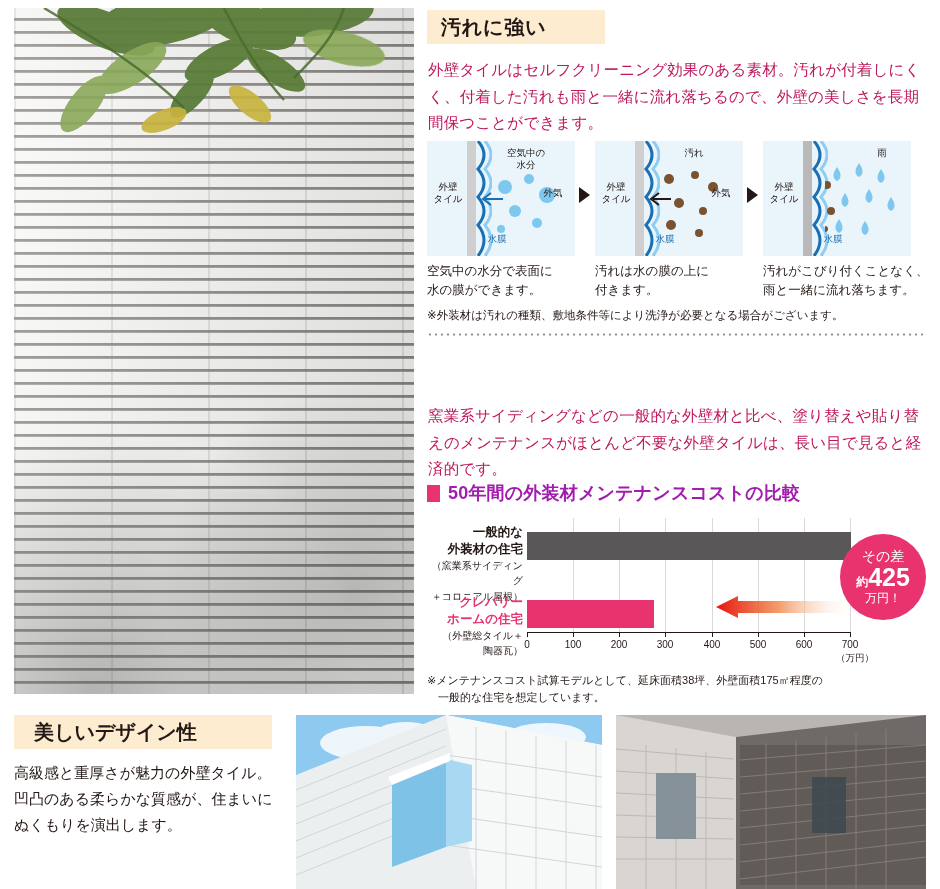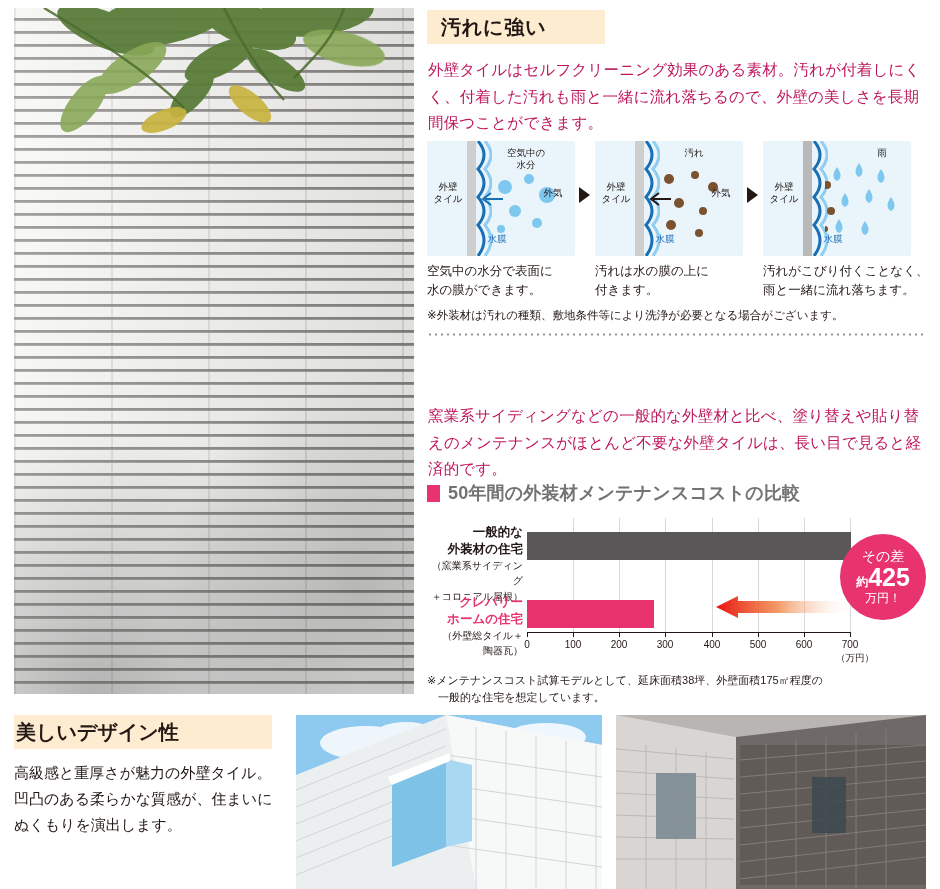--- a/index.html
+++ b/index.html
@@ -90,21 +90,21 @@
   }
   .dots{
     position:absolute;left:427px;top:333px;width:499px;height:3px;
     background-image:radial-gradient(circle, #8c8c8c 1px, rgba(0,0,0,0) 1.2px);
     background-size:6px 3px;
   }
 
   
   .chart-title{
     position:absolute;left:427px;top:481px;
-    font-size:18px;font-weight:bold;color:#737373;letter-spacing:.01em;
+    font-size:18px;font-weight:bold;color:#a21caf;letter-spacing:.01em;
     display:flex;align-items:center;gap:8px;
   }
   .chart-title .sq{width:13px;height:17px;background:#e8336e;display:inline-block;}
   .chart-wrap{position:absolute;left:427px;top:510px;width:499px;height:160px;}
   .bar-label{position:absolute;font-size:11.5px;line-height:1.35;text-align:right;width:96px;}
   .bar-label b{font-size:12.5px;text-align:right;}
   .bar-label .small{font-size:10px;}
   .bar{position:absolute;height:28px;}
   .axis{
     position:absolute;left:100px;top:122px;width:324px;height:1px;background:#231815;
@@ -124,21 +124,21 @@
   .diffbadge .t3{font-size:12px;}
   .red-arrow{position:absolute;left:287px;top:86px;height:22px;width:140px;}
   .chart-note{position:absolute;left:427px;top:672px;font-size:11px;line-height:1.5;color:#231815;}
 
   
   .bottom{position:absolute;left:0;top:705px;width:940px;height:184px;}
   .bhead{
     position:absolute;left:14px;top:10px;width:258px;height:34px;background:#fdeccf;
     display:flex;align-items:center;font-weight:bold;font-size:20px;color:#231815;
   }
-  .bhead span{padding-left:2px;}
+  .bhead span{padding-left:20px;}
   .bcopy{position:absolute;left:14px;top:55px;width:268px;font-size:15px;line-height:1.72;}
   .photo2{
     position:absolute;left:296px;top:10px;width:306px;height:174px;overflow:hidden;
     background:linear-gradient(200deg,#bfe3f7 0%,#86c9ef 40%,#cfe8f7 100%);
   }
   .photo3{
     position:absolute;left:616px;top:10px;width:310px;height:174px;overflow:hidden;
     background:linear-gradient(180deg,#d6d6d6 0%,#9c9a98 30%,#6f6d6b 100%);
   }
 </style>

